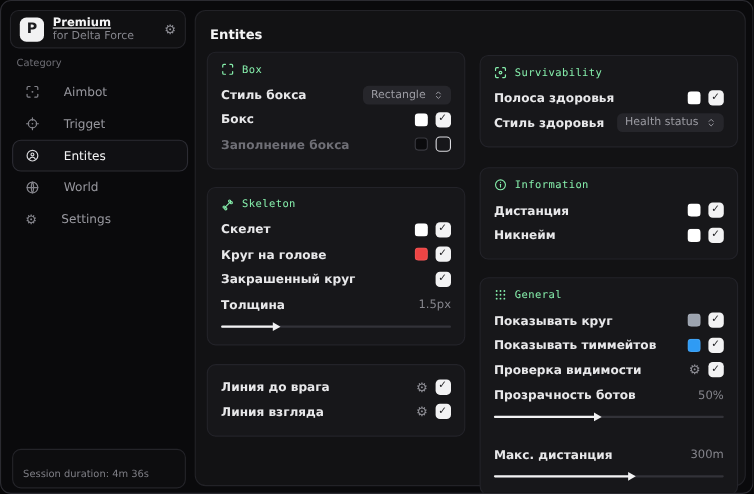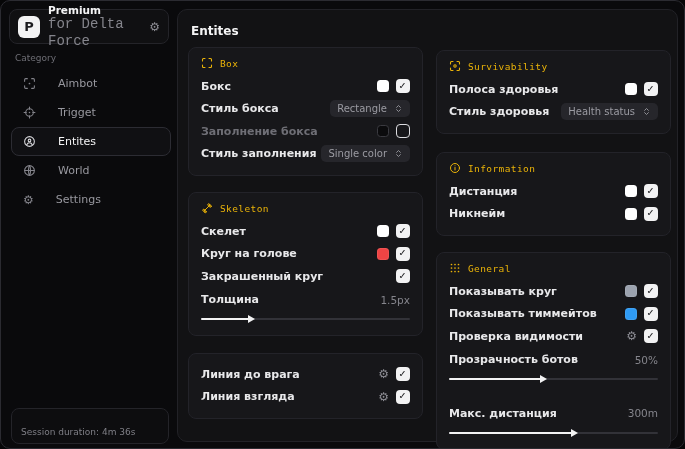--- a/index.html
+++ b/index.html
@@ -12,22 +12,22 @@
   
   .sidebar{position:absolute;left:0;top:0;width:176px;height:449px;}
   .brand{
     position:absolute;left:8px;top:8px;width:160px;height:35px;
     border:1px solid #242429;border-radius:8px;background:#101012;
     display:flex;align-items:center;padding:0 8px;gap:8px;
   }
   .logo{width:22px;height:22px;border-radius:6px;background:#f2f2f3;color:#1b1b1e;
     font-weight:bold;font-size:13px;display:flex;align-items:center;justify-content:center;}
   .brand-text{flex:1;line-height:1.15;}
-  .brand-title{font-size:10.5px;font-weight:bold;color:#f4f4f5;}
-  .brand-sub{font-size:14px;color:#85858c;font-family:Liberation Mono, monospace;}
+  .brand-title{font-size:10.5px;font-weight:bold;color:#f4f4f5;text-decoration:underline;}
+  .brand-sub{font-size:10px;color:#85858c;}
   .brand-gear{color:#8a8a91;font-size:12px;line-height:1;}
   .cat-label{position:absolute;left:14px;top:52px;font-size:9px;color:#6d6d74;}
   .nav{position:absolute;left:10px;top:68px;width:160px;}
   .nav-item{
     height:29px;display:flex;align-items:center;gap:22px;padding:0 11px;
     font-size:11px;color:#98989f;border:1px solid transparent;border-radius:8px;
   }
   .nav-item svg,.nav-item .uicon{color:#84848b;}
   .nav-item.active{color:#f4f4f5;border-color:#2c2c33;background:#101013;}
   .nav-item.active svg{color:#d6d6da;}
@@ -43,21 +43,21 @@
     background:#121214;border:1px solid #222227;border-radius:10px;
   }
   .main-title{position:absolute;left:13px;top:14px;font-size:12px;font-weight:bold;color:#f4f4f5;}
   .col{position:absolute;width:235px;}
   .col-left{left:10px;top:37px;}
   .col-right{left:258px;top:40px;}
   .panel{
     background:#17171a;border:1px solid #232329;border-radius:8px;
     padding:9px 12px 10px;margin-bottom:16px;
   }
-  .phead{display:flex;align-items:center;gap:7px;margin-bottom:6px;color:#eab308;}
+  .phead{display:flex;align-items:center;gap:7px;margin-bottom:6px;color:#86efac;}
   .phead .ptitle{font-family:"DejaVu Sans Mono","Liberation Mono",monospace;font-size:9.5px;letter-spacing:.4px;}
   .row{display:flex;align-items:center;justify-content:space-between;height:22.5px;}
   .lbl{font-size:11px;font-weight:600;color:#e8e8ea;}
   .lbl.dim{color:#6f6f76;}
   .val{font-size:10.5px;color:#85858c;}
   .ctrls{display:flex;align-items:center;gap:7px;}
   .swatch{width:12px;height:12px;border-radius:3.5px;border:1px solid rgba(255,255,255,.08);}
   .swatch.darksw{border-color:#3a3a40;}
   .cb{width:14px;height:14px;border-radius:4px;position:relative;}
   .cb.on{background:#f2f2f3;}
@@ -143,49 +143,40 @@
     <div class="col col-left">
 
       <div class="panel">
         <div class="phead">
           <svg width="12" height="12" viewBox="0 0 24 24" fill="none" stroke="currentColor" stroke-width="2.2" stroke-linecap="round">
             <path d="M3 8V5a2 2 0 0 1 2-2h3M16 3h3a2 2 0 0 1 2 2v3M21 16v3a2 2 0 0 1-2 2h-3M8 21H5a2 2 0 0 1-2-2v-3"></path>
           </svg>
           <span class="ptitle">Box</span>
         </div>
         <div class="row">
-          <span class="lbl">Бокс</span>
-          <span class="ctrls">
-            <span class="swatch" style="background-color: rgb(255, 255, 255);"></span>
-            <span class="cb on"></span>
-          </span>
-        </div>
-        <div class="row">
           <span class="lbl">Стиль бокса</span>
           <span class="select">
             <span>Rectangle</span>
             <svg width="9" height="9" viewBox="0 0 24 24" fill="none" stroke="currentColor" stroke-width="2.4" stroke-linecap="round">
                 <path d="M7 9l5-5 5 5M7 15l5 5 5-5"></path>
               </svg>
           </span>
         </div>
         <div class="row">
+          <span class="lbl">Бокс</span>
+          <span class="ctrls">
+            <span class="swatch" style="background-color: rgb(255, 255, 255);"></span>
+            <span class="cb on"></span>
+          </span>
+        </div>
+        <div class="row">
           <span class="lbl dim">Заполнение бокса</span>
           <span class="ctrls">
             <span class="swatch darksw" style="background-color: rgb(11, 11, 13);"></span>
             <span class="cb off"></span>
-          </span>
-        </div>
-        <div class="row">
-          <span class="lbl">Стиль заполнения</span>
-          <span class="select">
-            <span>Single color</span>
-            <svg width="9" height="9" viewBox="0 0 24 24" fill="none" stroke="currentColor" stroke-width="2.4" stroke-linecap="round">
-                <path d="M7 9l5-5 5 5M7 15l5 5 5-5"></path>
-              </svg>
           </span>
         </div>
       </div>
 
       <div class="panel" style="margin-bottom:17px;">
         <div class="phead">
           <svg width="12" height="12" viewBox="0 0 24 24" fill="none" stroke="currentColor" stroke-width="2" stroke-linecap="round">
             <path d="M7 17l10-10"></path>
               <circle cx="5.5" cy="16.5" r="2"></circle>
               <circle cx="8.5" cy="19.5" r="2"></circle>

